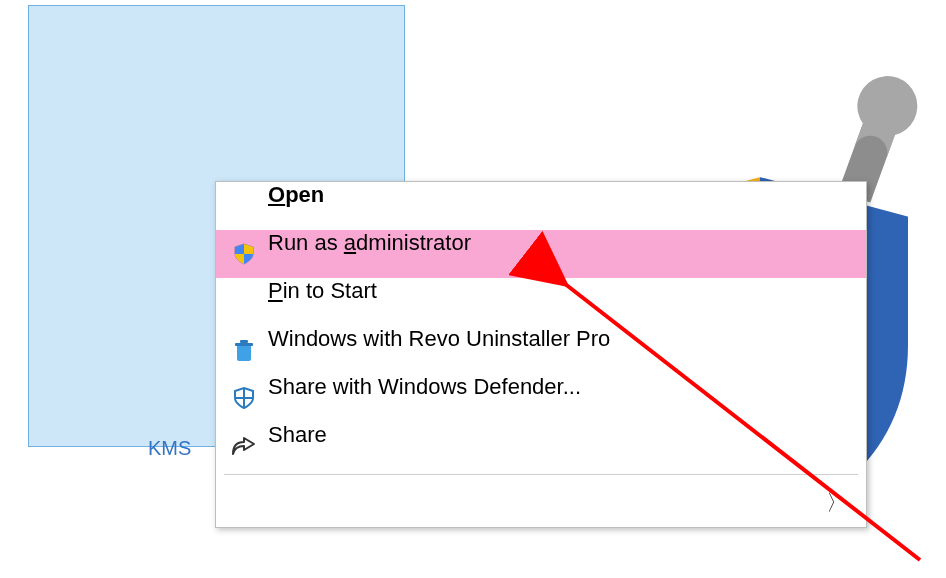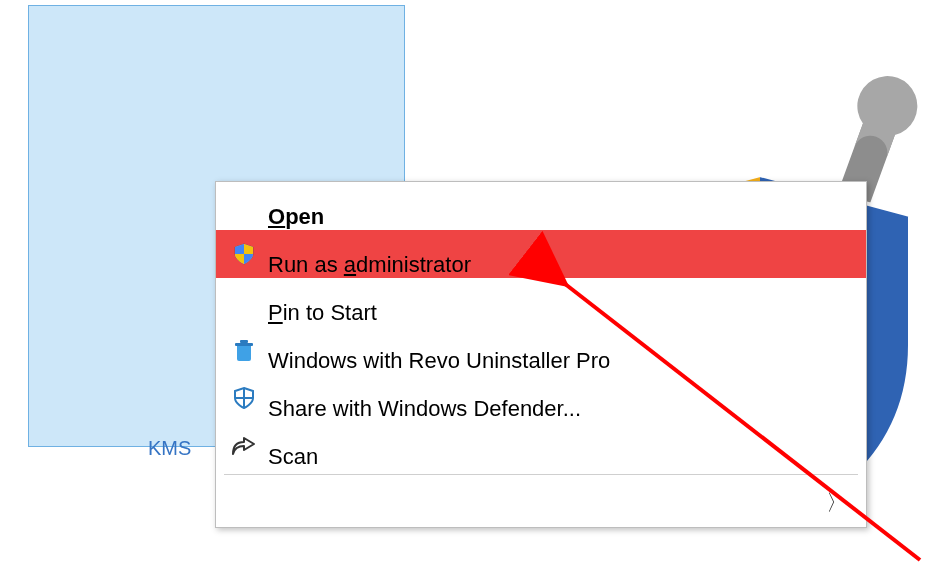--- a/index.html
+++ b/index.html
@@ -3,22 +3,22 @@
 <meta charset="utf-8">
 <style>
   html,body{margin:0;padding:0;width:946px;height:578px;background:#ffffff;font-family:"Segoe UI",Tahoma,sans-serif;font-size:20px;color:#000;overflow:hidden;position:relative}
   
   .desktop-icon{position:absolute;left:28px;top:5px;width:375px;height:440px;border:1.5px solid #6fb1e3;background:#cde7f9}
   .icon-label{position:absolute;left:148px;top:437px;font-size:20px;color:#3574c4}
   
   .bg-icon{position:absolute;left:570px;top:75px;width:380px;height:400px}
   
   .context-menu{position:absolute;left:215px;top:181px;width:650px;background:#ffffff;border:1.5px solid #bdbdbd;box-shadow:2px 2px 6px rgba(0,0,0,.25)}
-  .menu-item{display:flex;align-items:flex-end;height:48px;padding-left:52px;position:relative;cursor:default}
-  .menu-item.hover{background:#ef4444}
+  .menu-item{display:flex;align-items:flex-start;height:48px;padding-left:52px;position:relative;cursor:default}
+  .menu-item.hover{background:#f9a8d4}
   .menu-item .icon-slot{position:absolute;left:14px;top:50%;transform:translateY(-50%);width:28px;height:28px;display:flex;align-items:center;justify-content:center}
   .menu-item .lbl{font-size:22px;font-weight:400}
   .menu-item.bold .lbl{font-weight:700}
   .menu-item .ul{text-decoration:underline}
   .menu-sep{height:0;border-top:1.5px solid #cfcfcf;margin:4px 8px}
   .submenu-arrow{position:absolute;right:18px;top:50%;transform:translateY(-50%);font-size:22px;color:#333}
   
   .annot-arrow{position:absolute;left:0;top:0;pointer-events:none}
 </style>
 </head>
@@ -79,21 +79,21 @@
     </svg>
       </span>
       <span class="lbl">Share with Windows Defender...</span>
     </div>
     <div class="menu-item">
       <span class="icon-slot">
         <svg width="26" height="22" viewBox="0 0 26 22">
       <path d="M13 3 L23 9 L13 15 V11 C6 11 3 15 2 19 C2 10 7 7 13 7 Z" fill="none" stroke="#333" stroke-width="2" stroke-linejoin="round"></path>
     </svg>
       </span>
-      <span class="lbl">Scan</span>
+      <span class="lbl">Share</span>
     </div>
     <div class="menu-sep"></div>
     <div class="menu-item">
       <span class="submenu-arrow">〉</span>
     </div>
   </div>
 
 <svg class="annot-arrow" width="946" height="578">
   <defs>
     <marker id="ahead" markerWidth="14" markerHeight="14" refX="3" refY="7" orient="auto">

